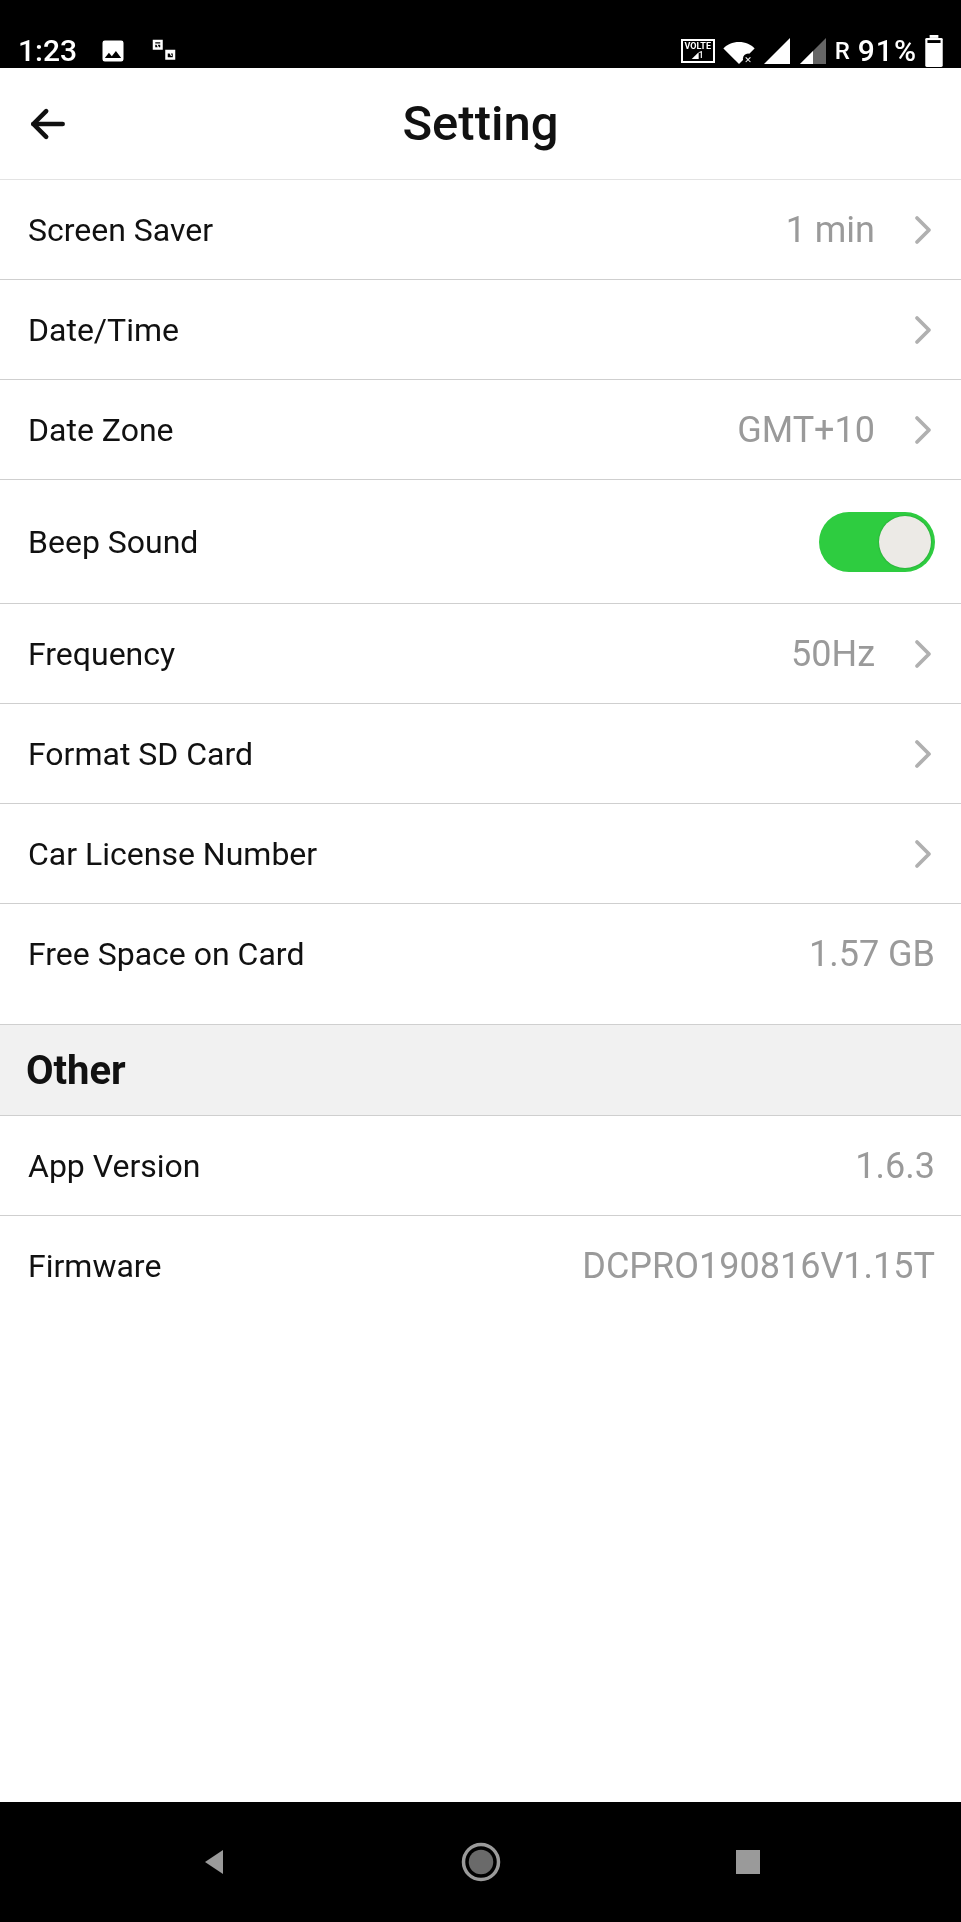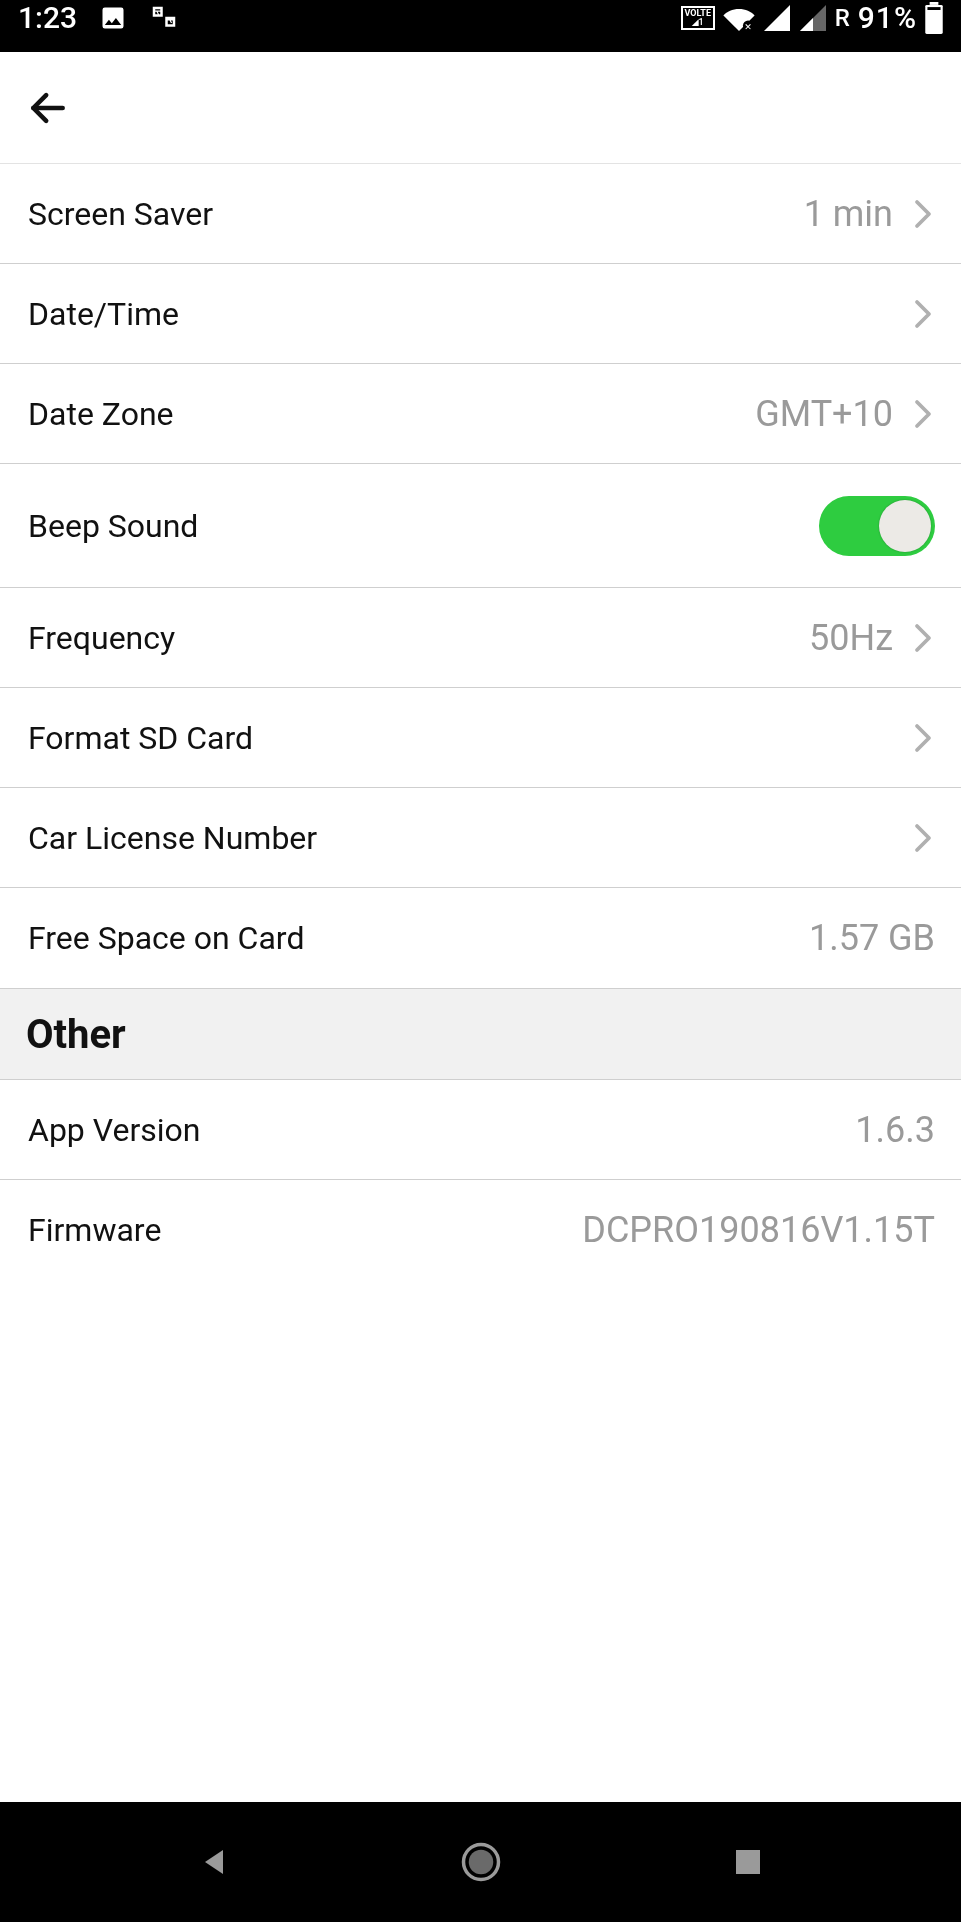--- a/index.html
+++ b/index.html
@@ -5,25 +5,25 @@
     * { margin: 0; padding: 0; box-sizing: border-box; }
     body {
       width: 961px;
       height: 1922px;
       font-family: -apple-system, BlinkMacSystemFont, "Segoe UI", Roboto, sans-serif;
       background: #ffffff;
       overflow: hidden;
     }
     
     .status-bar {
-      height: 52px;
+      height: 68px;
       background: #000;
       color: #fff;
       display: flex;
-      align-items: flex-start;
+      align-items: flex-end;
       justify-content: space-between;
       padding: 0 18px;
       font-size: 30px;
       font-weight: 500;
     }
     .status-left { display: flex; align-items: center; gap: 22px; }
     .status-right { display: flex; align-items: center; gap: 8px; }
     .status-icon { display: inline-flex; align-items: center; justify-content: center; }
     .battery-pct { font-size: 30px; letter-spacing: 1px; }
     
@@ -60,21 +60,21 @@
       background: #fff;
     }
     .row-label {
       font-size: 32px;
       color: #111;
       font-weight: 400;
     }
     .row-right {
       display: flex;
       align-items: center;
-      gap: 18px;
+      gap: 36px;
     }
     .row-value {
       font-size: 36px;
       color: #9a9a9a;
     }
     .chevron {
       width: 24px; height: 40px;
       display: flex; align-items: center; justify-content: center;
       color: #b0b0b0;
     }
@@ -94,20 +94,21 @@
       box-shadow: 0 0 2px rgba(0,0,0,0.3);
     }
     
     .section-header {
       height: 92px;
       background: #f1f1f1;
       display: flex; align-items: center;
       padding: 0 26px;
       border-top: 1px solid #cfcfcf;
       border-bottom: 1px solid #cfcfcf;
+      margin-top: 20px;
     }
     .section-title {
       font-size: 40px;
       font-weight: 700;
       color: #111;
     }
     .row.no-border { border-bottom: none; }
     .row.info .row-value { color: #9a9a9a; text-align: right; }
     
     .nav-bar {
@@ -182,20 +183,21 @@
   </div>
 </div>
 
 <div class="app-header">
   <div class="back-btn">
     <svg width="44" height="44" viewBox="0 0 24 24" fill="none" stroke="#111" stroke-width="2.5" stroke-linecap="round" stroke-linejoin="round">
         <line x1="20" y1="12" x2="4" y2="12"></line>
         <polyline points="11 5 4 12 11 19"></polyline>
       </svg>
   </div>
+  <div class="page-title">Setting</div>
 </div>
 
 <div class="list">
 
   <div class="row">
     <span class="row-label">Screen Saver</span>
     <div class="row-right">
       <span class="row-value">1 min</span>
       <span class="chevron">
         <svg width="18" height="32" viewBox="0 0 12 20" fill="none" stroke="#b0b0b0" stroke-width="2.5" stroke-linecap="round" stroke-linejoin="round">

